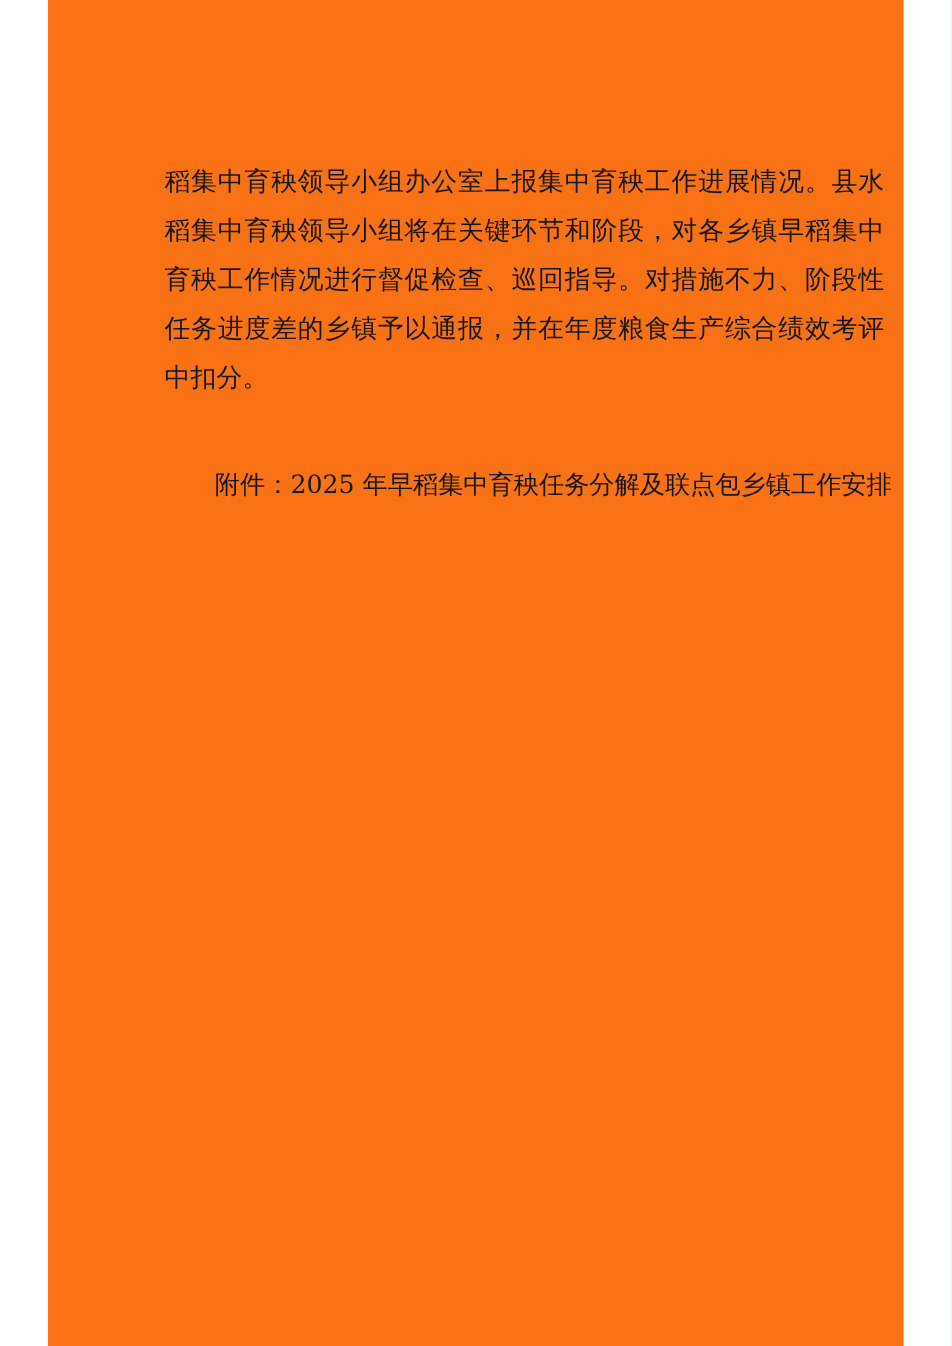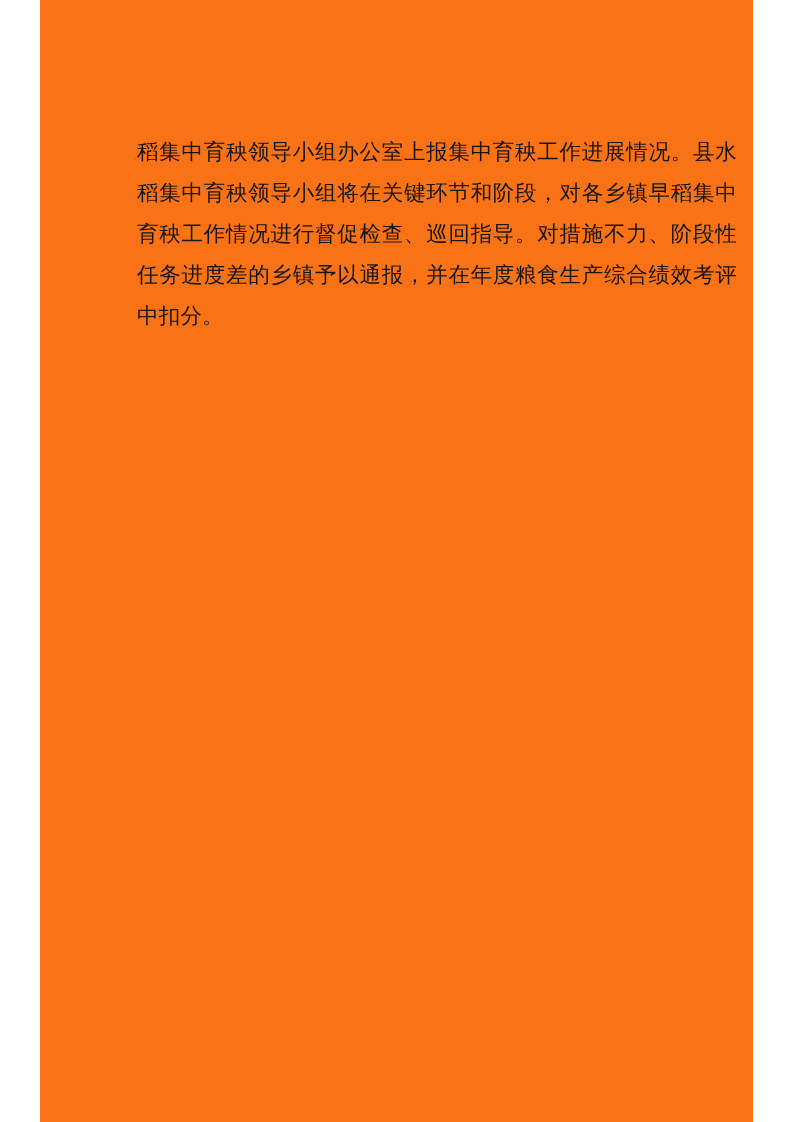--- a/index.html
+++ b/index.html
@@ -43,14 +43,17 @@
     color: #141414;
     white-space: nowrap;
   }
 </style>
 </head>
 <body>
 
 <div class="page">
   <div class="content">
     <p class="body-paragraph">稻集中育秧领导小组办公室上报集中育秧工作进展情况。县水稻集中育秧领导小组将在关键环节和阶段，对各乡镇早稻集中育秧工作情况进行督促检查、巡回指导。对措施不力、阶段性任务进度差的乡镇予以通报，并在年度粮食生产综合绩效考评中扣分。</p>
+    <div class="attachment-block">
+      <p class="attachment-line">附件：2025 年早稻集中育秧任务分解及联点包乡镇工作安排</p>
+    </div>
   </div>
 </div>
 
 </body></html>

